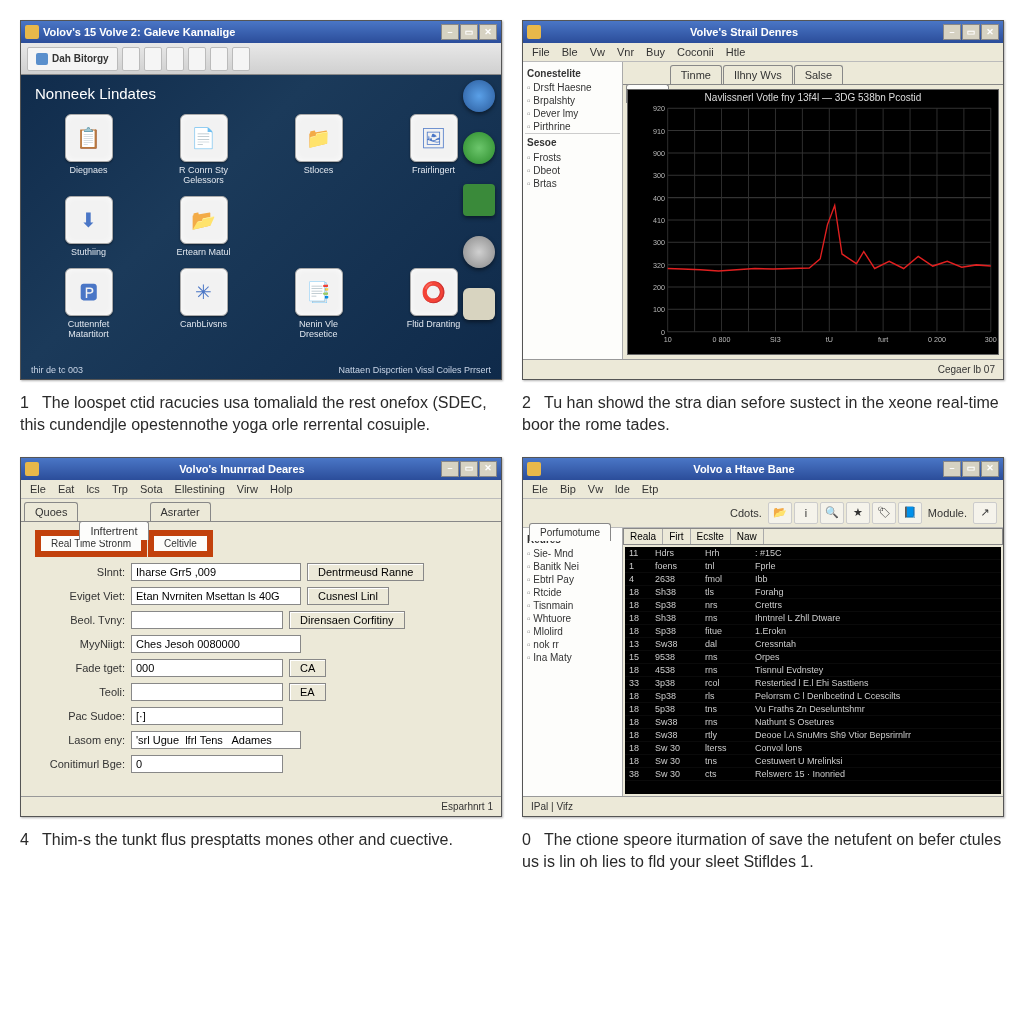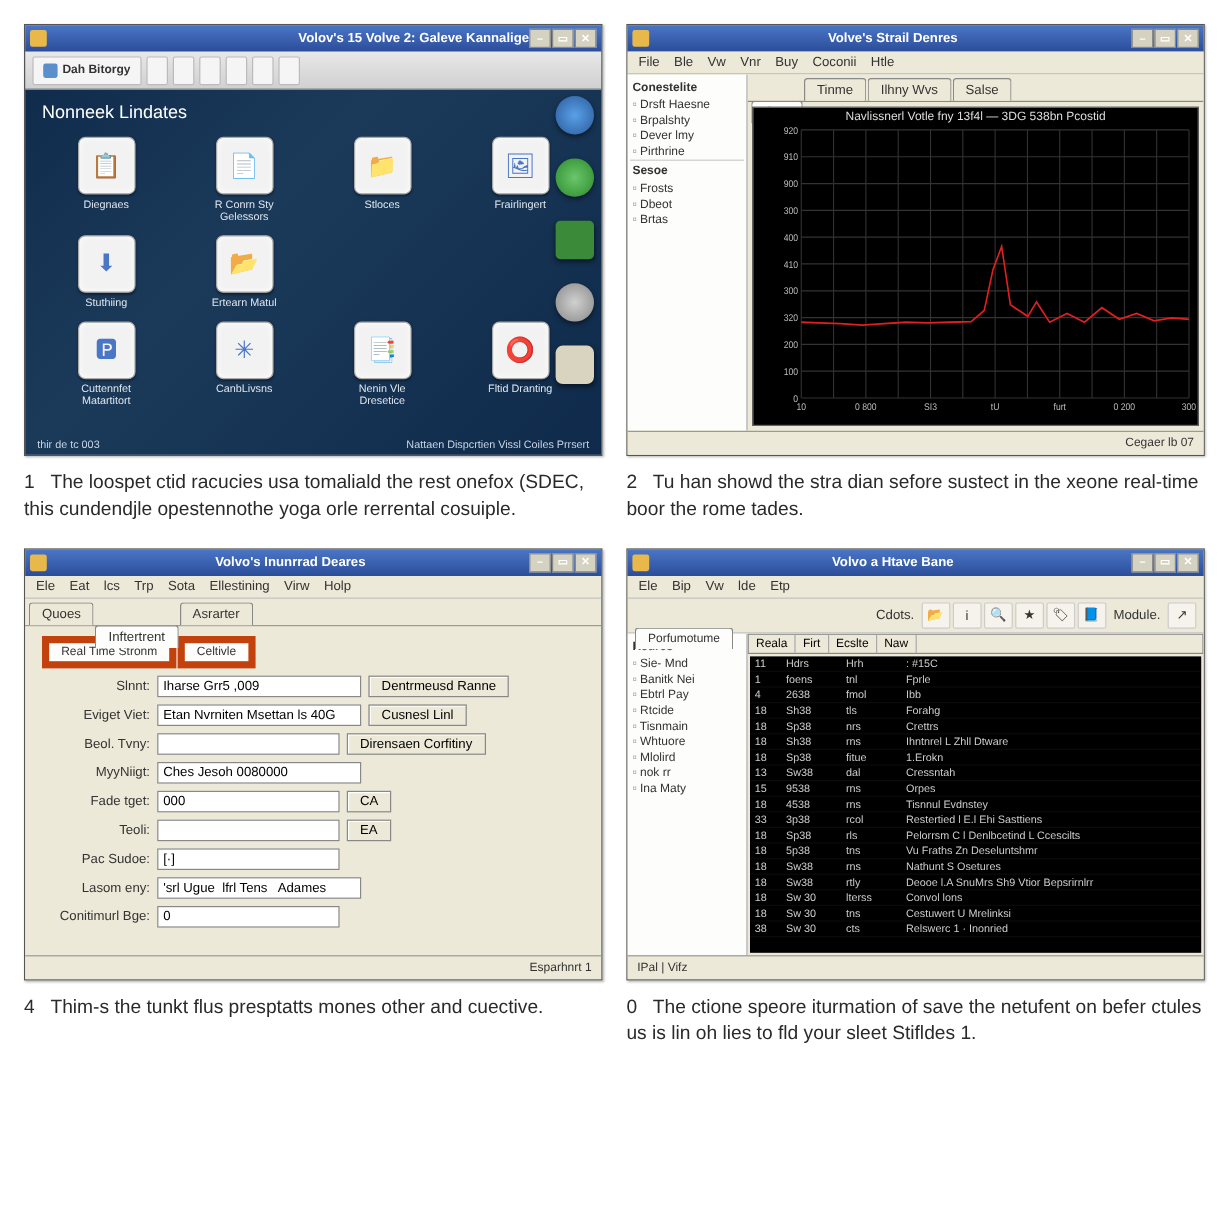--- a/index.html
+++ b/index.html
@@ -7,21 +7,21 @@
 .grid { display: grid; grid-template-columns: 1fr 1fr; gap: 20px; }
 .panel { display: flex; flex-direction: column; }
 .caption { margin-top: 12px; font-size: 16px; line-height: 1.4; color: #2a2a2a; }
 .caption .num { display: inline-block; width: 22px; }
 
 
 .window { border: 1px solid #555; background: #ece9d8; display: flex; flex-direction: column; height: 360px; box-shadow: 1px 1px 2px rgba(0,0,0,.3); }
 .titlebar { background: linear-gradient(#4a76c6,#2b4d9a); color: #fff; display: flex; align-items: center; height: 22px; padding: 0 4px; font-size: 11px; font-weight: bold; }
 .titlebar .ico { width: 14px; height: 14px; background: #e8b84a; margin-right: 4px; border-radius: 2px; }
 .titlebar .title { flex: 1; text-align: center; white-space: nowrap; overflow: hidden; text-overflow: ellipsis; }
-.titlebar.left .title { text-align: right; }
+.titlebar.left .title { text-align: left; }
 .winbtns { display: flex; gap: 1px; }
 .winbtn { width: 18px; height: 16px; background: #d6d2c2; border: 1px solid #888; font-size: 9px; display: flex; align-items: center; justify-content: center; cursor: pointer; line-height: 1; font-family: sans-serif; }
 .winbtn:last-child { font-weight: bold; }
 
 
 .menubar { background: #ece9d8; display: flex; gap: 2px; padding: 2px 4px; border-bottom: 1px solid #bbb; font-size: 11px; }
 .menubar span { padding: 1px 5px; cursor: pointer; }
 
 
 .toolbar { background: #ece9d8; display: flex; align-items: center; gap: 2px; padding: 3px 6px; border-bottom: 1px solid #bbb; font-size: 11px; }
@@ -551,21 +551,21 @@
               <div class="dgrow">
                 <span class="dg-c0">18</span>
                 <span class="dg-c1">Sw 30</span>
                 <span class="dg-c2">tns</span>
                 <span class="dg-c3">Cestuwert U Mrelinksi</span>
               </div>
               <div class="dgrow">
                 <span class="dg-c0">38</span>
                 <span class="dg-c1">Sw 30</span>
                 <span class="dg-c2">cts</span>
-                <span class="dg-c3">Relswerc 1 · Inonried</span>
+                <span class="dg-c3">Relswerc 15 · Inonried</span>
               </div>
             </div>
     </div>
   </div>
   <div class="statusbar" style="justify-content:flex-start">
           <span>IPal | Vifz</span>
         </div>
 </div>
 <p class="caption"><span class="num">0</span><span>The ctione speore iturmation of save the netufent on befer ctules us is lin oh lies to fld your sleet Stifldes 1.</span></p>
 </div>

